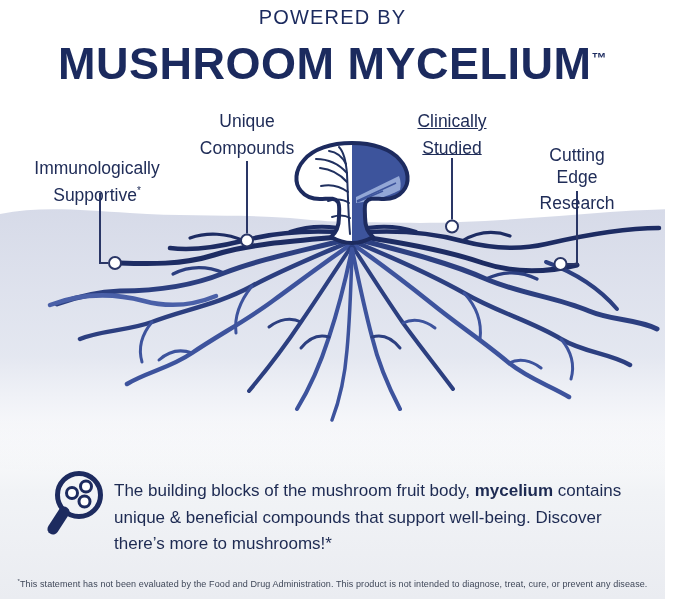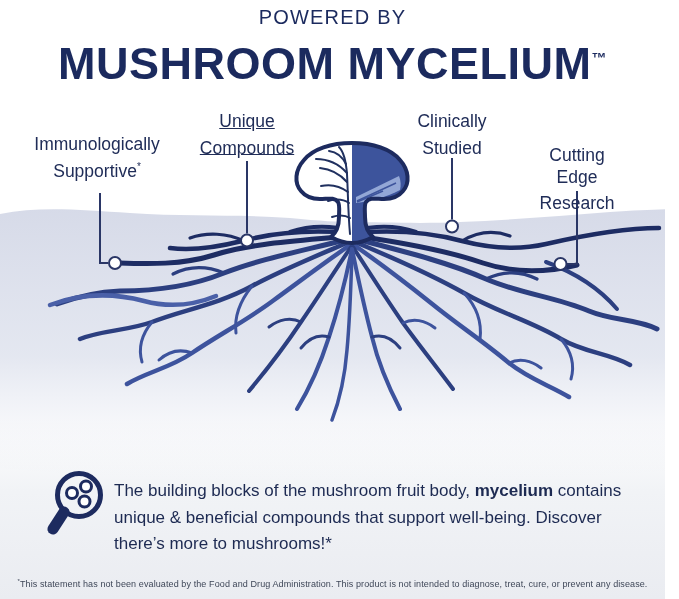--- a/index.html
+++ b/index.html
@@ -21,23 +21,23 @@
   .title{margin:13px 0 0 0;font-size:45px;line-height:44px;font-weight:700;letter-spacing:.5px;color:#1b2a5e;}
   .title sup{font-size:15px;vertical-align:super;line-height:0;font-weight:700;}
 
   
   .callout{
     position:absolute;transform:translateX(-50%);
     text-align:center;white-space:pre-line;
     font-size:17.5px;line-height:21.5px;font-weight:500;color:#202d58;z-index:3;
   }
   .callout sup{font-size:10px;}
-  .callout-0{left:97px;top:134px;text-align:center;}
-  .callout-1{left:247px;top:111px;text-decoration:underline;}
-  .callout-2{left:452px;top:111px;}
+  .callout-0{left:97px;top:158px;text-align:center;}
+  .callout-1{left:247px;top:111px;}
+  .callout-2{left:452px;top:111px;text-decoration:underline;}
   .callout-3{left:577px;top:145px;text-align:center;}
 
   
   .desc{
     position:absolute;left:114px;top:461px;width:540px;
     font-size:17px;line-height:26.5px;color:#1d2a52;z-index:3;
   }
   .desc b{font-weight:700;}
   .magnifier{position:absolute;left:42px;top:464px;z-index:3;}
 

